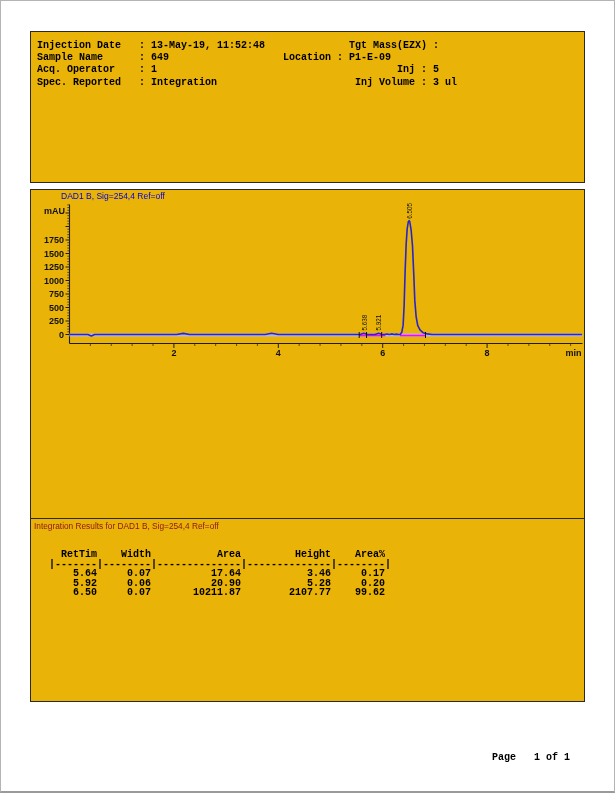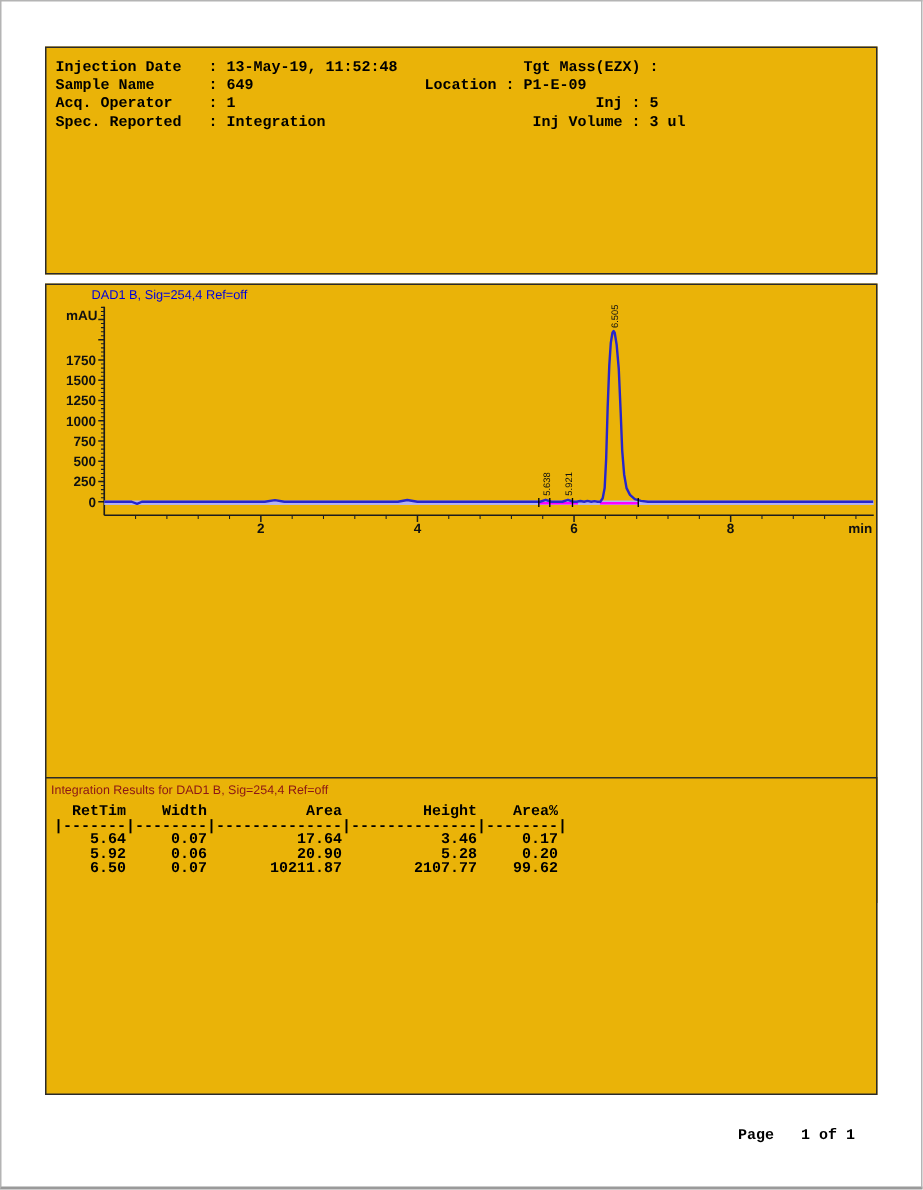--- a/index.html
+++ b/index.html
@@ -10,37 +10,37 @@
   .page-frame{
     position:absolute;inset:0;border:1px solid #b4b4b4;border-bottom:2px solid #9a9a9a;
     box-sizing:border-box;pointer-events:none;
   }
   .box{
     position:absolute;left:30px;width:555px;background:#eab308;
     border:1.5px solid #2a2a2a;box-sizing:border-box;
   }
   .info-box{top:31px;height:152px;}
   .chart-box{top:189px;height:413px;}
-  .results-box{top:518px;height:212px;}
+  .results-box{top:518px;height:184px;}
   .mono{
     font-family:"Liberation Mono","DejaVu Sans Mono",monospace;
     font-weight:700;color:#000;
   }
   .info-text{
     position:absolute;left:6px;top:8px;font-size:10px;line-height:12.2px;
     white-space:pre;margin:0;
   }
   .info-text div{white-space:pre;}
   .chart-svg{position:absolute;left:0;top:0;width:552px;height:324px;display:block;}
   .results-heading{
     position:absolute;left:3px;top:2px;font-size:8.3px;color:#8b1616;
     white-space:pre;
   }
   .results-table{
-    position:absolute;left:2px;top:15px;margin:3px;font-size:10px;line-height:9.6px;
+    position:absolute;left:2px;top:15px;margin:16px;font-size:10px;line-height:9.6px;
     white-space:pre;
   }
   .footer{
     position:absolute;left:492px;top:752px;font-size:10px;white-space:pre;
   }
 </style>
 </head>
 <body>
 
 <div class="page-frame"></div>

